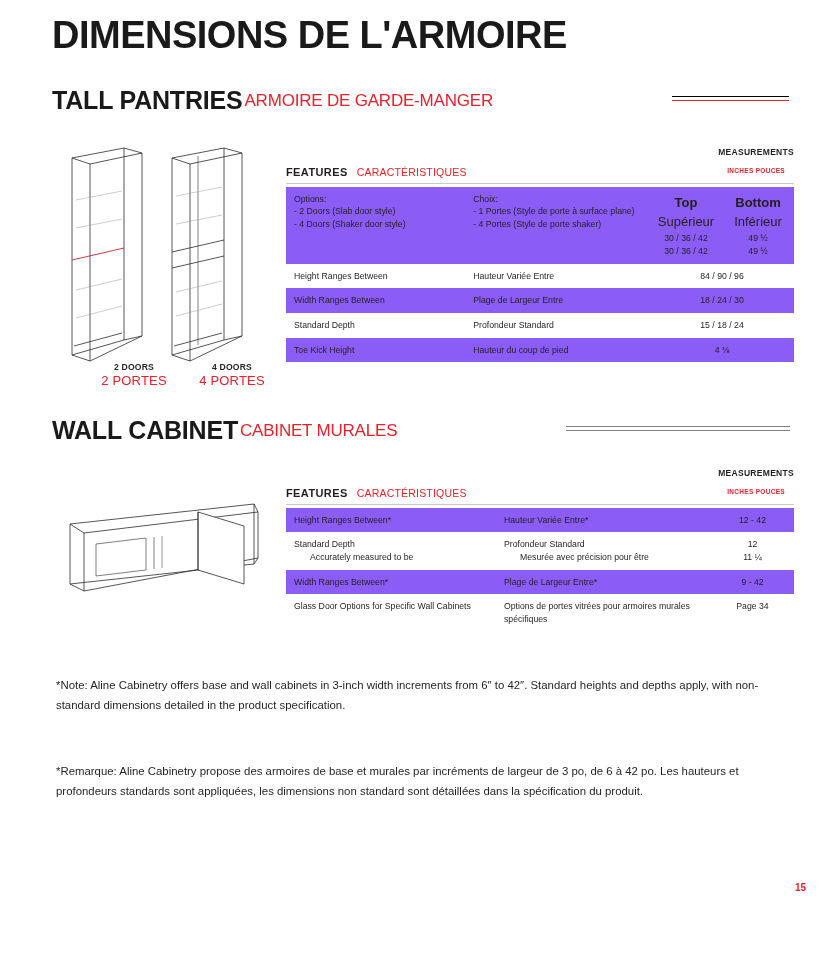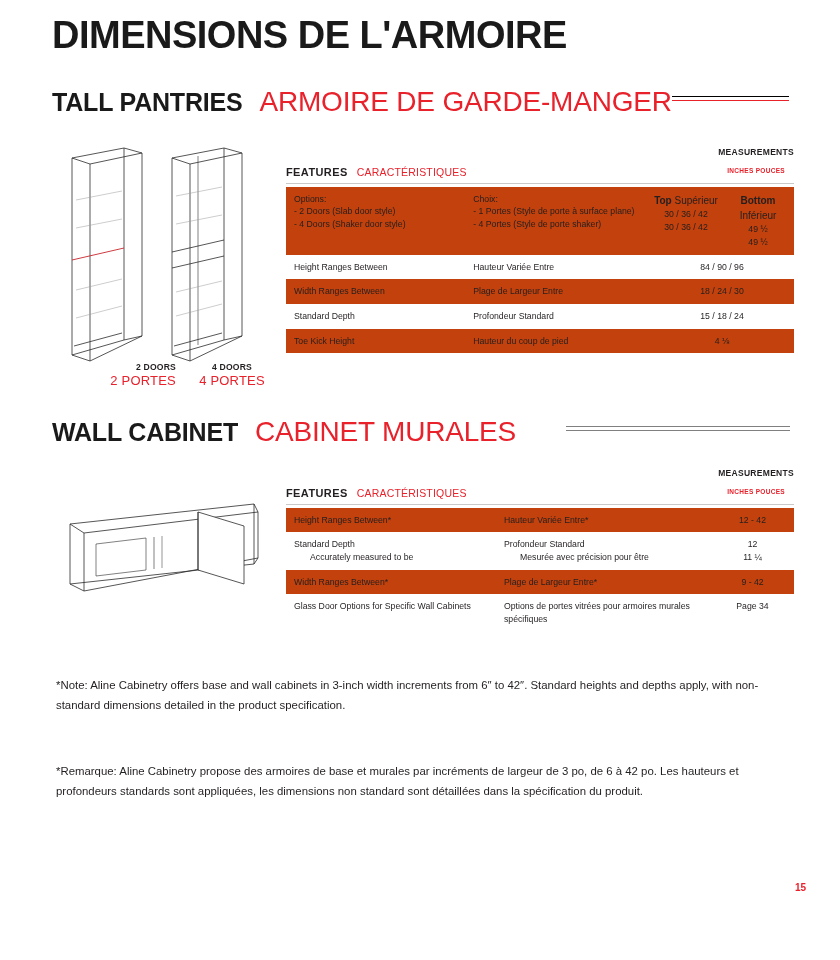--- a/index.html
+++ b/index.html
@@ -33,24 +33,24 @@
     align-items: center;
     white-space: nowrap;
   }
   .section-head .en {
     font-size: 25px;
     font-weight: bold;
     letter-spacing: -0.2px;
     color: #1a1a1a;
   }
   .section-head .fr {
-    font-size: 28px;
+    font-size: 17px;
     font-weight: normal;
     color: #e8212b;
-    margin-left: 17px;
+    margin-left: 2px;
     letter-spacing: -0.2px;
   }
   .head-rule {
     position: absolute;
     height: 0;
   }
   .head-rule .l1 { border-top: 1.5px solid #000; }
   .head-rule .l2 { border-top: 1.5px solid #e8212b; margin-top: 3px; }
 
   
@@ -85,38 +85,38 @@
     width: 100%;
     margin-top: 3px;
   }
   table.spec td {
     font-size: 8.7px;
     padding: 6px 0 6px 8px;
     vertical-align: top;
     line-height: 1.45;
     color: #231f20;
   }
-  table.spec tr.shade td { background: #c2410c; }
+  table.spec tr.shade td { background: #8b5cf6; }
   table.spec td.c-en { width: 210px; }
   table.spec td.c-fr { width: 215px; }
   table.spec td.c-val {
     text-align: center;
     padding-left: 0;
     padding-right: 0;
   }
   .sub { display: block; padding-left: 16px; }
 
   .opt-row td { padding-top: 7px; padding-bottom: 7px; }
   .two-col-val {
     display: flex;
     justify-content: flex-end;
     gap: 0px;
   }
   .two-col-val .col { width: 72px; text-align: center; line-height: 1.5; }
-  .two-col-val .col .hd { font-size: 10px; text-align: center; }
+  .two-col-val .col .hd { font-size: 13px; text-align: center; }
   .two-col-val .col .hd b { font-weight: bold; }
 
   
   .draw { position: absolute; }
   .cab-caption {
     position: absolute;
     text-align: center;
     line-height: 1.3;
   }
   .cab-caption .en { font-size: 8.6px; font-weight: bold; letter-spacing: 0.2px; }
@@ -185,21 +185,21 @@
         <polyline points="136,16 136,205" stroke="#2b2b2b" stroke-width="0.6"></polyline>
         <polyline points="114,56 160,47" stroke="#9a9a9a" stroke-width="0.5"></polyline>
         <polyline points="114,84 160,75" stroke="#9a9a9a" stroke-width="0.5"></polyline>
         <polyline points="114,152 160,141" stroke="#9a9a9a" stroke-width="0.5"></polyline>
         <polyline points="114,176 160,164" stroke="#9a9a9a" stroke-width="0.5"></polyline>
         <polyline points="112,206 160,193"></polyline>
       </g>
     </svg>
   </div>
 
-  <div class="cab-caption" style="left:92px; top:362px; width:84px;text-align:right;">
+  <div class="cab-caption" style="left:92px; top:362px; width:84px;">
     <div class="en">2 DOORS</div>
     <div class="fr">2 PORTES</div>
   </div>
   <div class="cab-caption" style="left:190px; top:362px; width:84px;">
     <div class="en">4 DOORS</div>
     <div class="fr">4 PORTES</div>
   </div>
 
   <div class="tbl-wrap" style="left:286px; top:141px; width:508px;">
     <div class="tbl-head">

